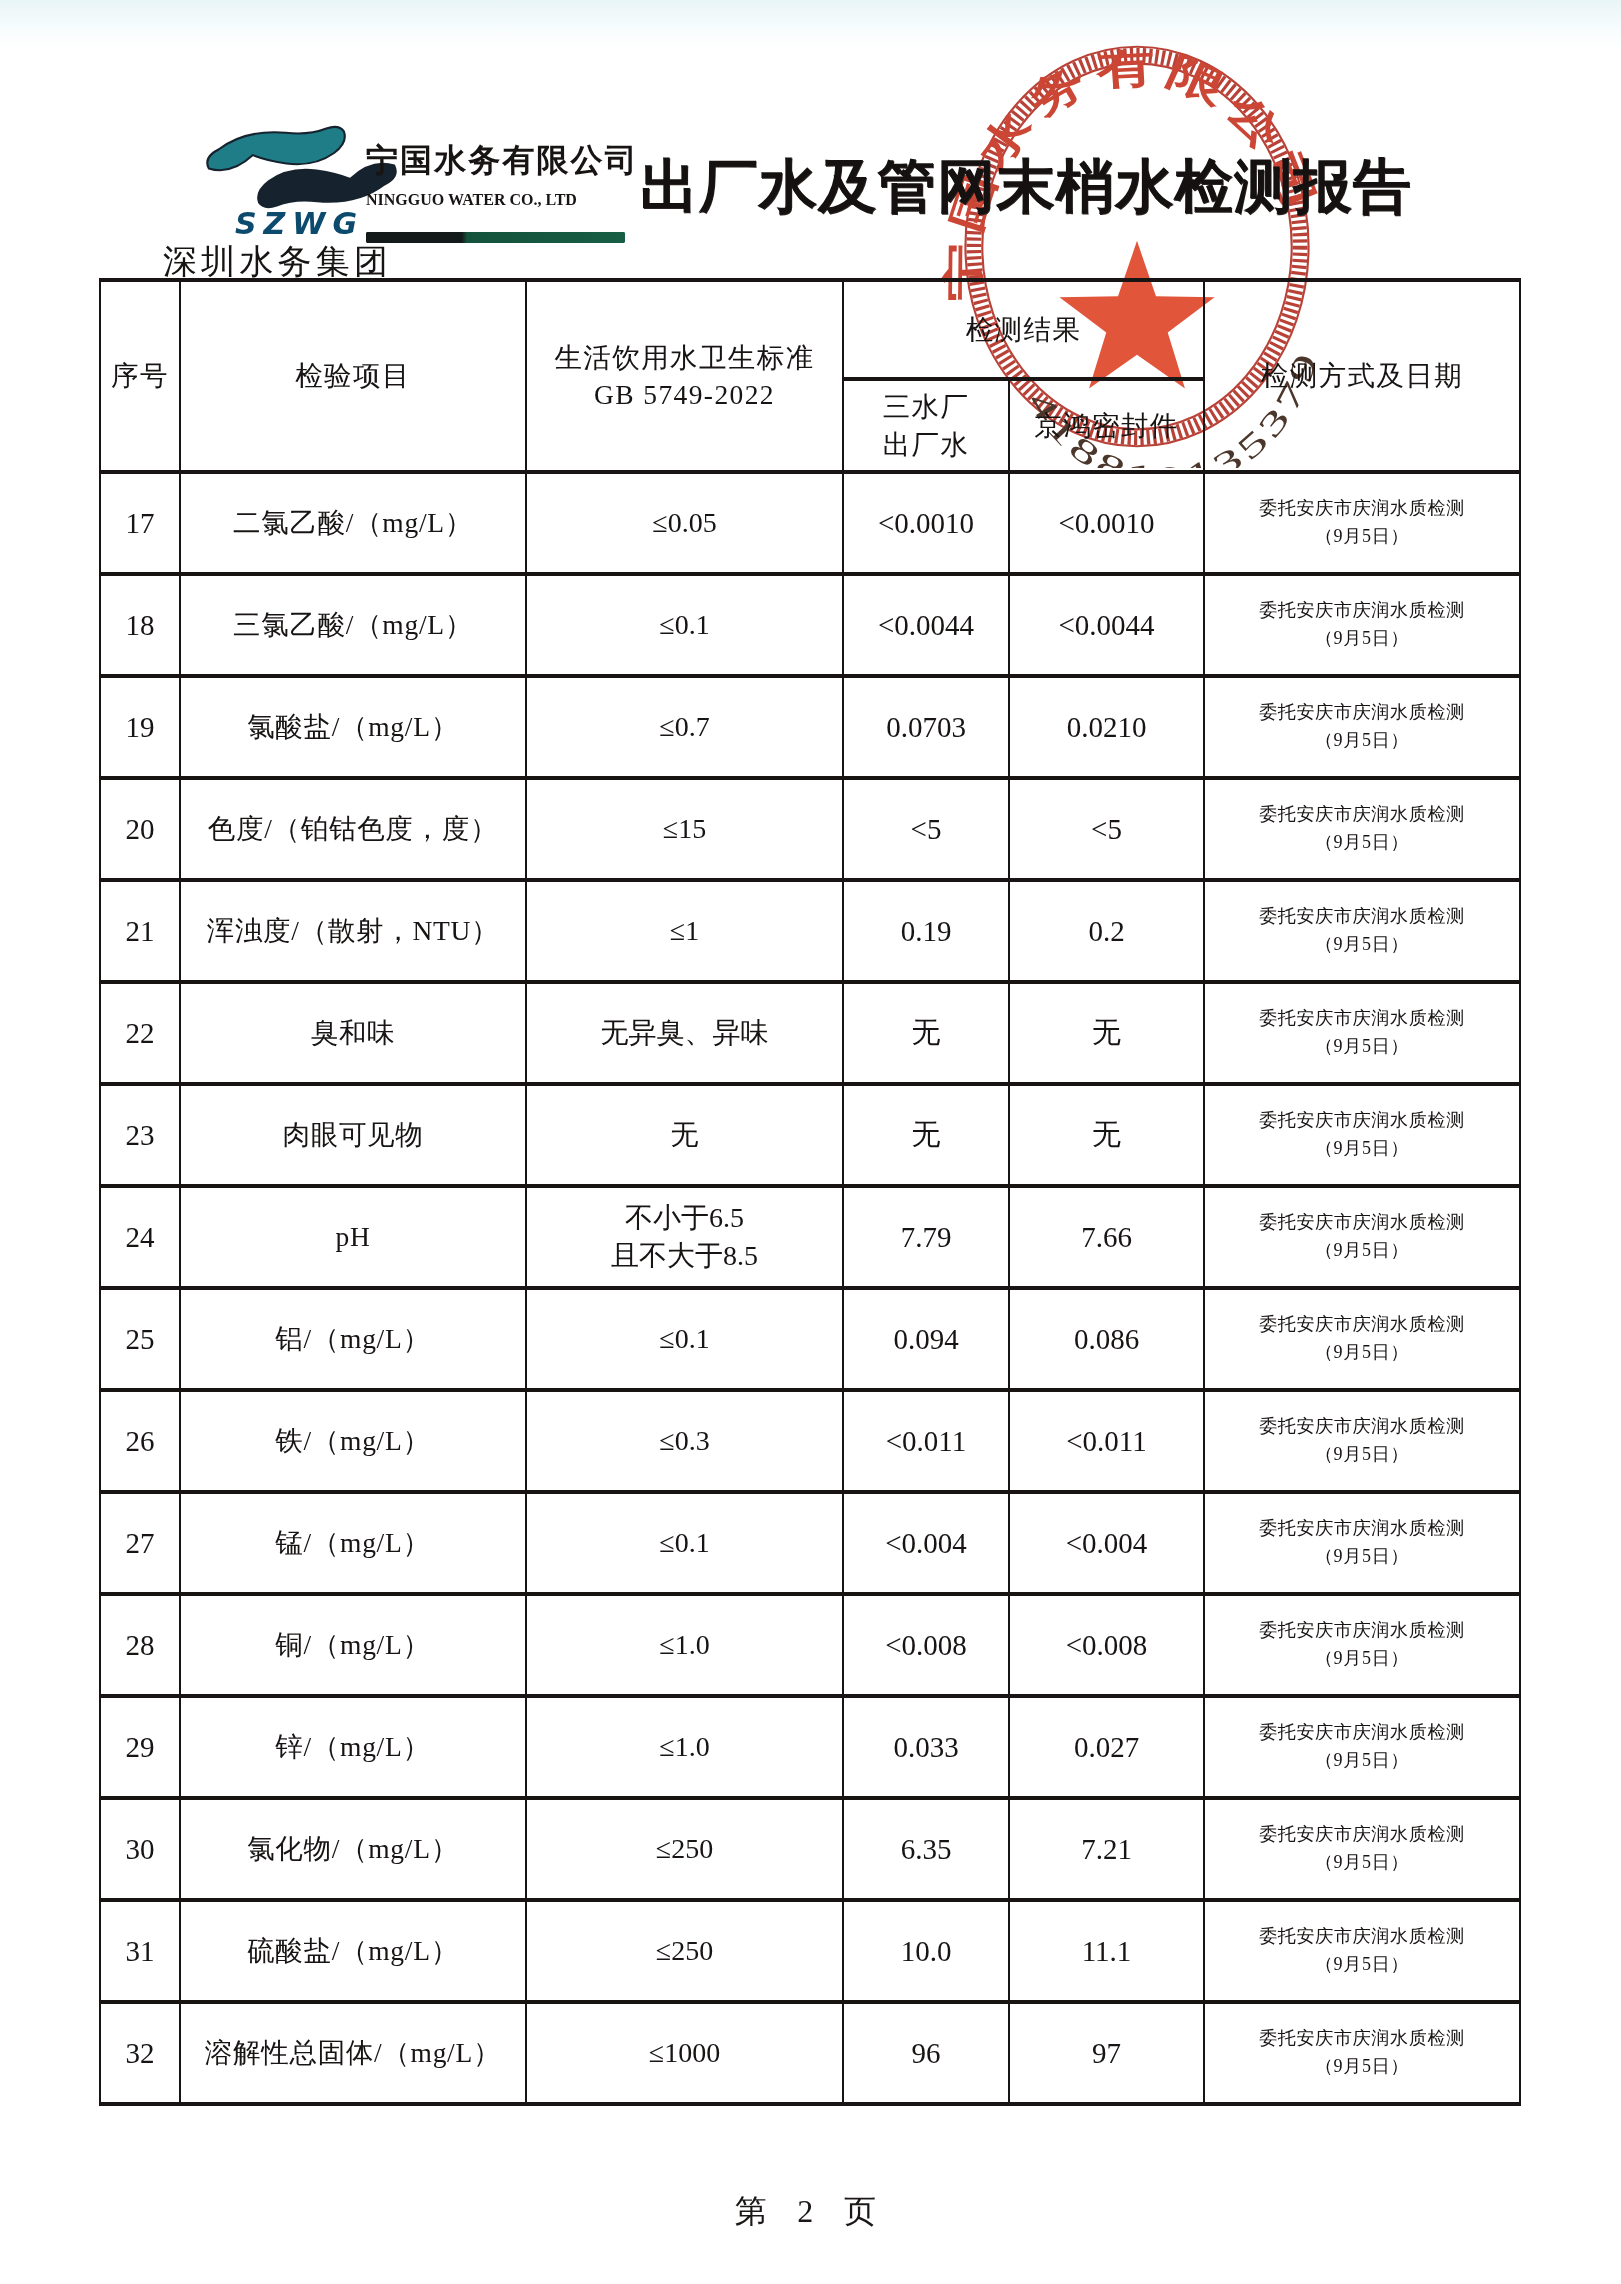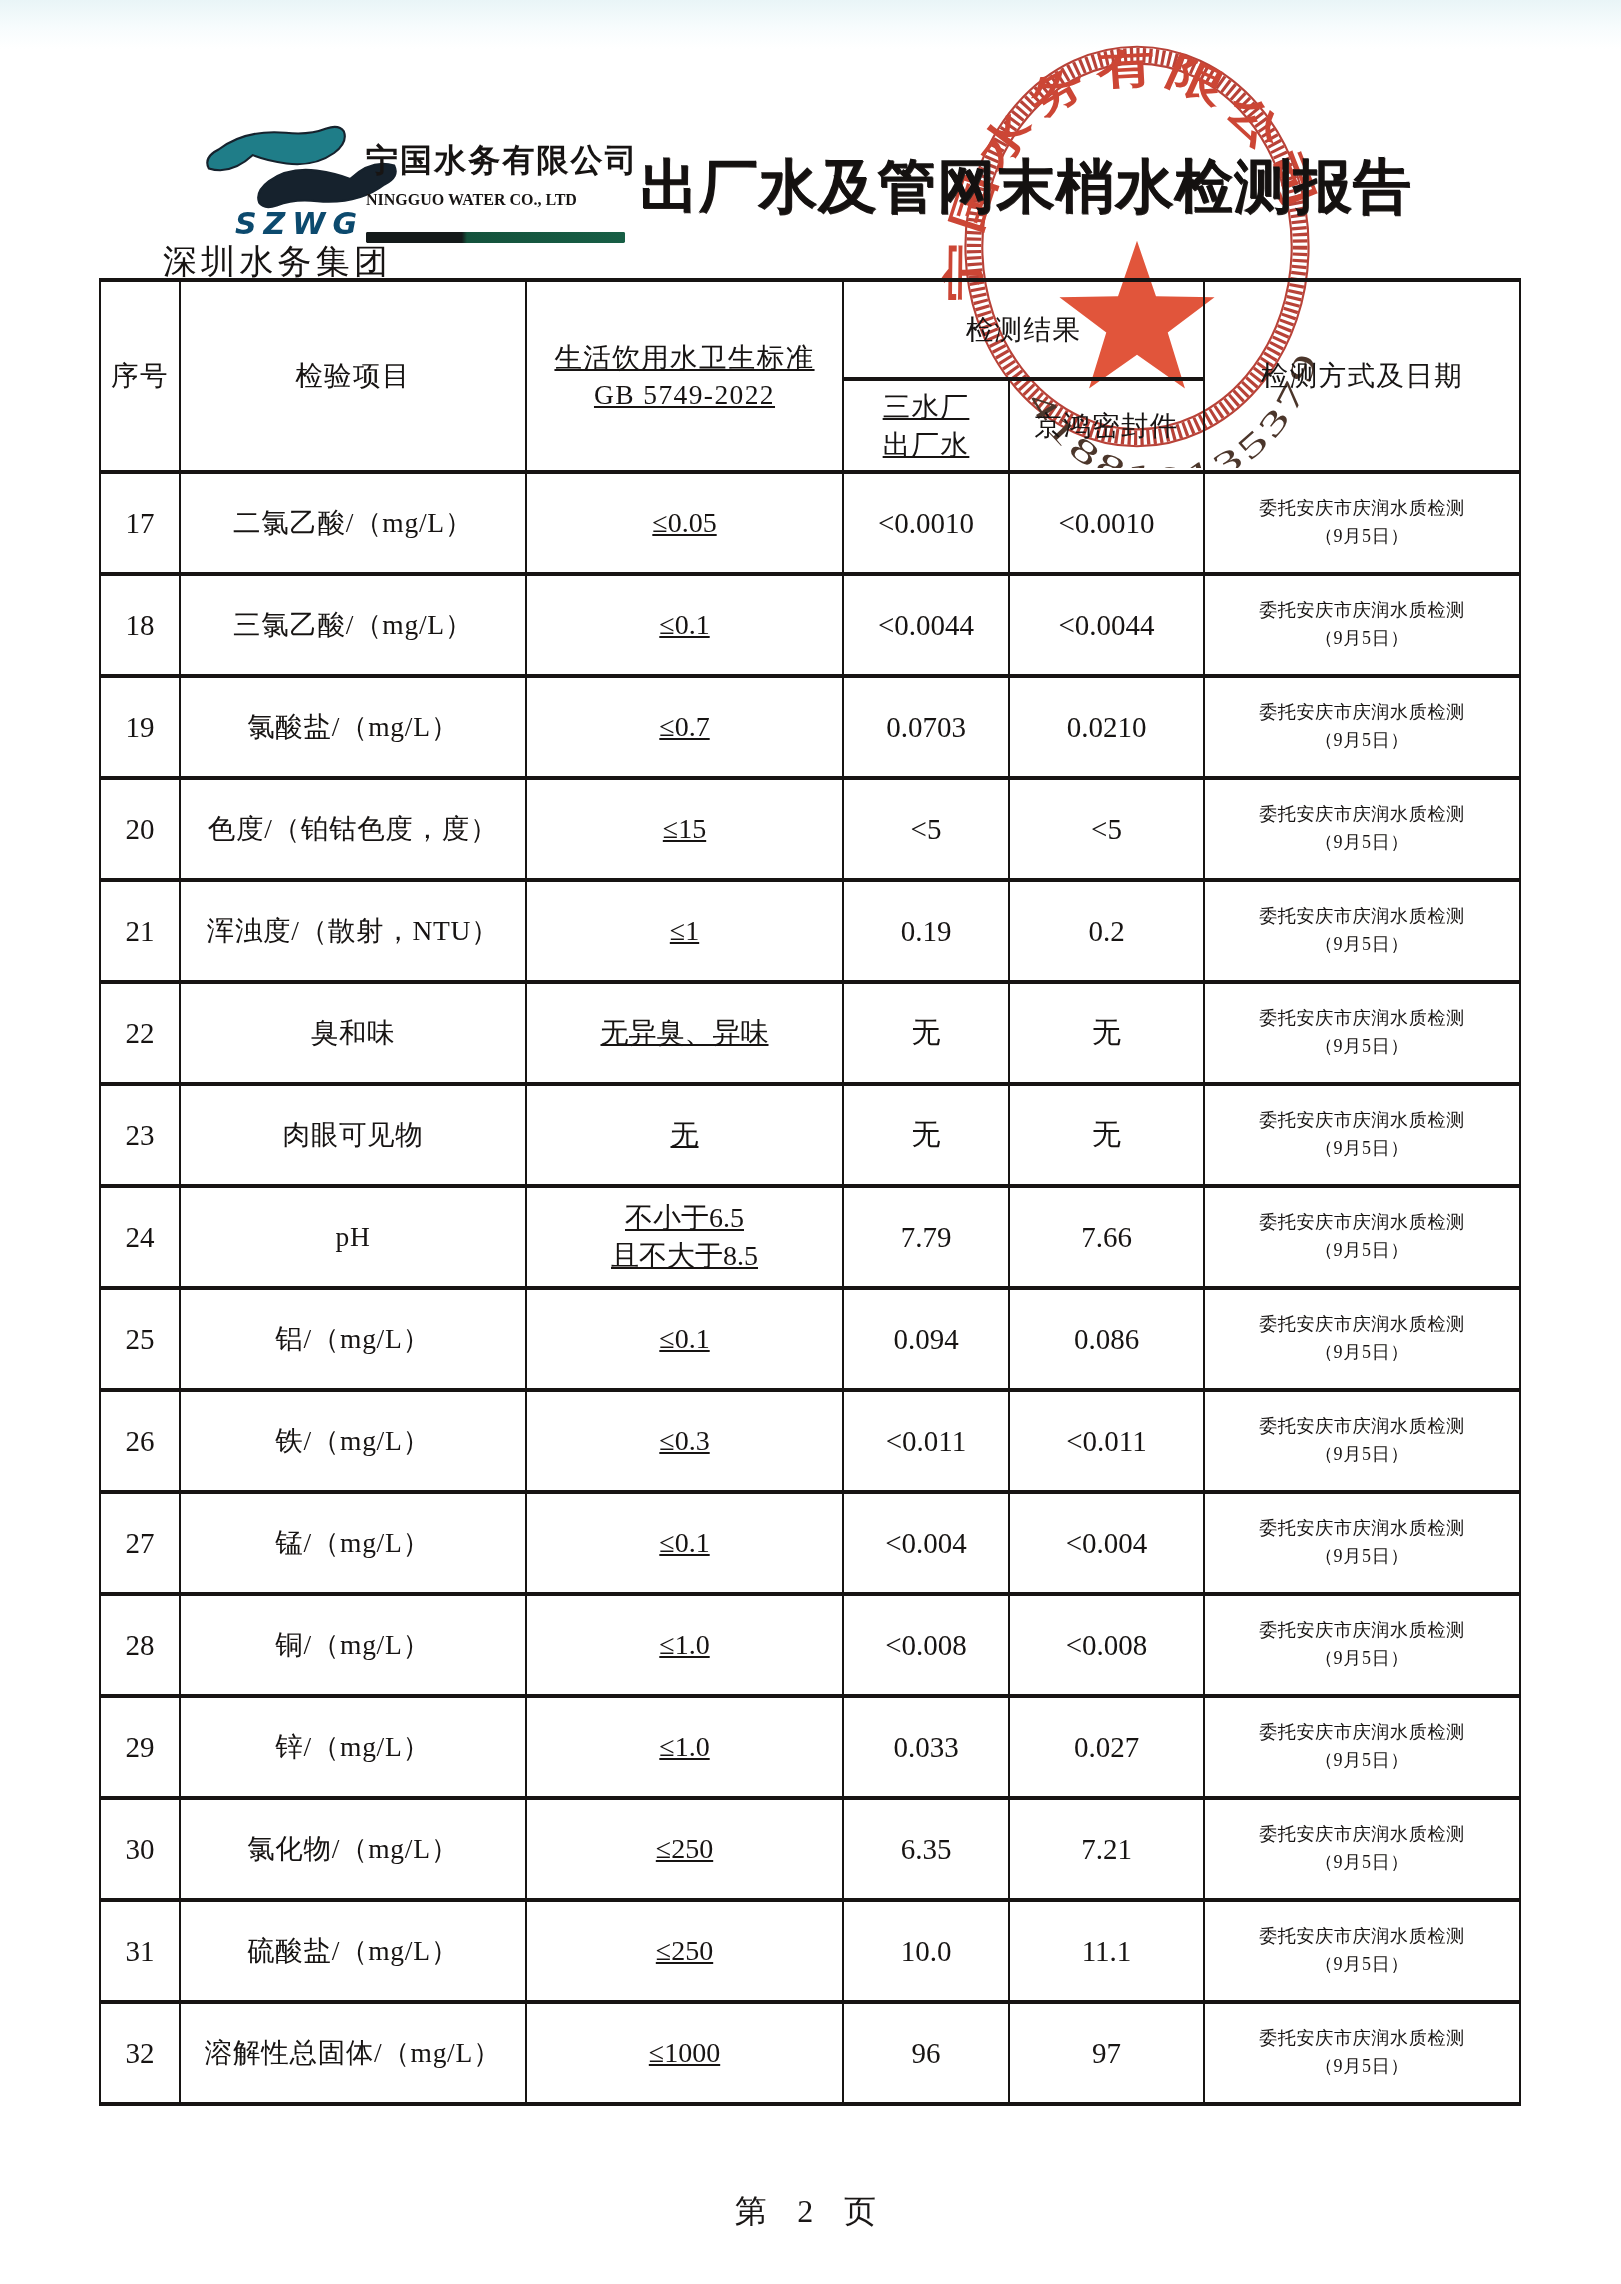--- a/index.html
+++ b/index.html
@@ -64,21 +64,21 @@
     border:2.8px solid #171413;
     border-top-width:4.2px;border-bottom-width:4.2px;
     text-align:center;vertical-align:middle;
     font-weight:normal;padding:0 4.2px;
     background:transparent;
   }
   .hrow1{height:99px;}
   .hrow2{height:93px;}
   tr.datarow{height:102px;}
   th.hcell{font-size:27.5px;letter-spacing:1.4px;}
-  .preline{white-space:pre-line;line-height:1.35;text-decoration:underline;}
+  .preline{white-space:pre-line;line-height:1.35;}
   td.c-no{font-size:29px;}
   td.c-item{font-size:27.5px;letter-spacing:0.7px;}
   td.c-std{font-size:28px;}
   td.c-val{font-size:29px;}
   td.c-method{font-size:18px;line-height:1.55;letter-spacing:0.7px;padding:0 1.4px;margin-left:11px;}
   
   .footer{
     position:absolute;left:0;top:2190px;width:1622px;z-index:2;
     text-align:center;font-size:32px;letter-spacing:11.3px;color:#1a1716;
   }

